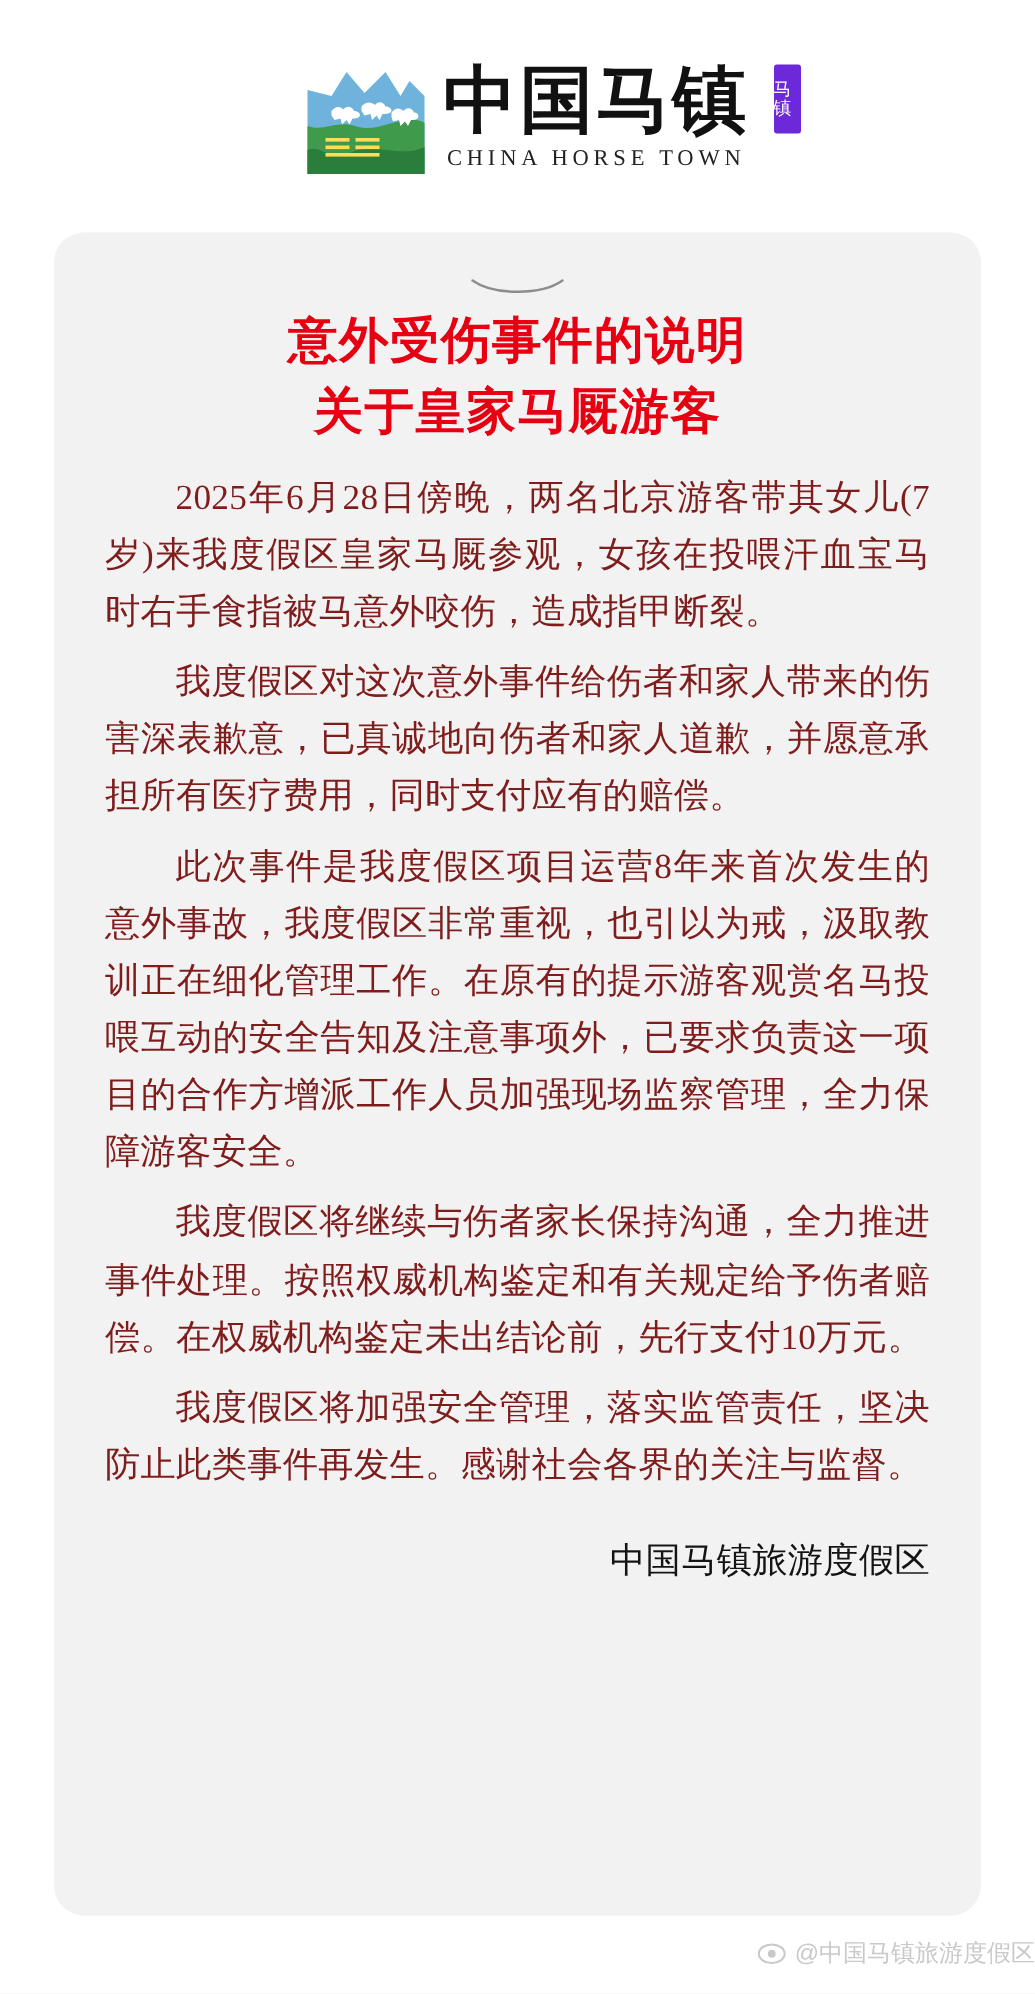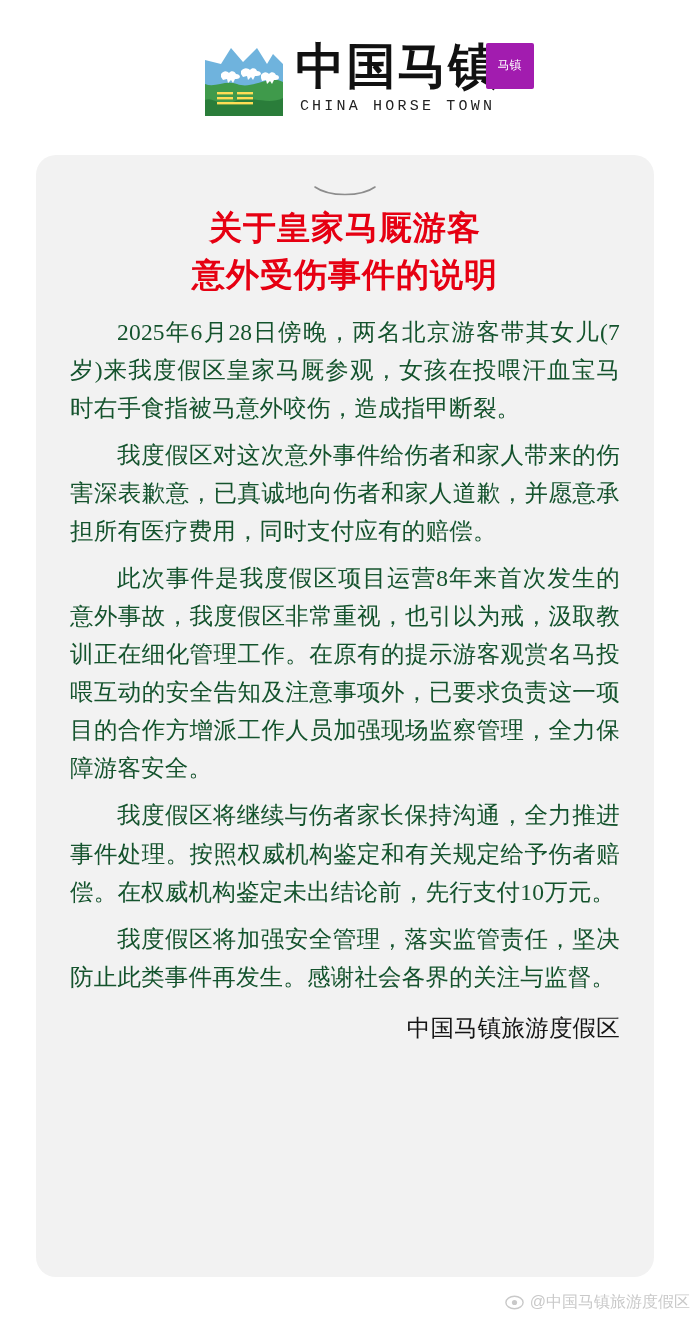--- a/index.html
+++ b/index.html
@@ -43,34 +43,34 @@
   .logo-cn {
     font-family: "Liberation Serif", serif;
     font-weight: bold;
     font-size: 49px;
     letter-spacing: 2px;
     color: #111111;
     line-height: 1.08;
     white-space: nowrap;
   }
   .logo-en {
-    font-family: Liberation Mono, monospace;
+    font-family: Liberation Serif, serif;
     font-size: 15px;
     letter-spacing: 3.2px;
     color: #222222;
     margin-top: 5px;
     white-space: nowrap;
   }
   .logo-seal {
     position: absolute;
     right: -34px;
     top: 2px;
-    width: 48px;
+    width: 18px;
     height: 46px;
-    background: #a21caf;
+    background: #6d28d9;
     color: #ffffff;
     font-family: "Liberation Serif", serif;
     font-size: 12px;
     line-height: 1.05;
     display: flex;
     flex-direction: column;
     align-items: center;
     justify-content: center;
     border-radius: 2px;
     letter-spacing: 0;
@@ -114,31 +114,31 @@
     font-size: 33px;
     line-height: 1.42;
     letter-spacing: 1px;
     margin: 2px 0 14px 0;
   }
 
   .body-text p {
     font-family: "Liberation Serif", serif;
     font-size: 23.5px;
     line-height: 1.62;
-    color: #14532d;
+    color: #7f1d1d;
     margin: 0 0 9px 0;
     text-align: justify;
     text-indent: 2em;
     letter-spacing: 0.2px;
   }
 
   .signature {
-    margin-top: 14px;
+    margin-top: 28px;
     text-align: right;
-    font-family: Liberation Sans, sans-serif;
+    font-family: Liberation Mono, monospace;
     font-size: 23.5px;
     line-height: 1.6;
     color: #141414;
     letter-spacing: 0.2px;
   }
   .signature div { margin: 0; }
 
   
   .footer {
     position: absolute;
@@ -195,22 +195,22 @@
 </div>
 
 <div class="card">
 
 
   <svg class="swoosh" width="64" height="14" viewBox="0 0 64 14" xmlns="http://www.w3.org/2000/svg">
     <path d="M2 2 C16 12, 48 12, 62 2" stroke="#8d8d8d" stroke-width="1.6" fill="none" stroke-linecap="round"></path>
   </svg>
 
   <div class="title">
+    <div>意外受伤事件的说明</div>
     <div>关于皇家马厩游客</div>
-    <div>意外受伤事件的说明</div>
   </div>
 
   <div class="body-text">
     <p>2025年6月28日傍晚，两名北京游客带其女儿(7岁)来我度假区皇家马厩参观，女孩在投喂汗血宝马时右手食指被马意外咬伤，造成指甲断裂。</p>
     <p>我度假区对这次意外事件给伤者和家人带来的伤害深表歉意，已真诚地向伤者和家人道歉，并愿意承担所有医疗费用，同时支付应有的赔偿。</p>
     <p>此次事件是我度假区项目运营8年来首次发生的意外事故，我度假区非常重视，也引以为戒，汲取教训正在细化管理工作。在原有的提示游客观赏名马投喂互动的安全告知及注意事项外，已要求负责这一项目的合作方增派工作人员加强现场监察管理，全力保障游客安全。</p>
     <p>我度假区将继续与伤者家长保持沟通，全力推进事件处理。按照权威机构鉴定和有关规定给予伤者赔偿。在权威机构鉴定未出结论前，先行支付10万元。</p>
     <p>我度假区将加强安全管理，落实监管责任，坚决防止此类事件再发生。感谢社会各界的关注与监督。</p>
   </div>
 

